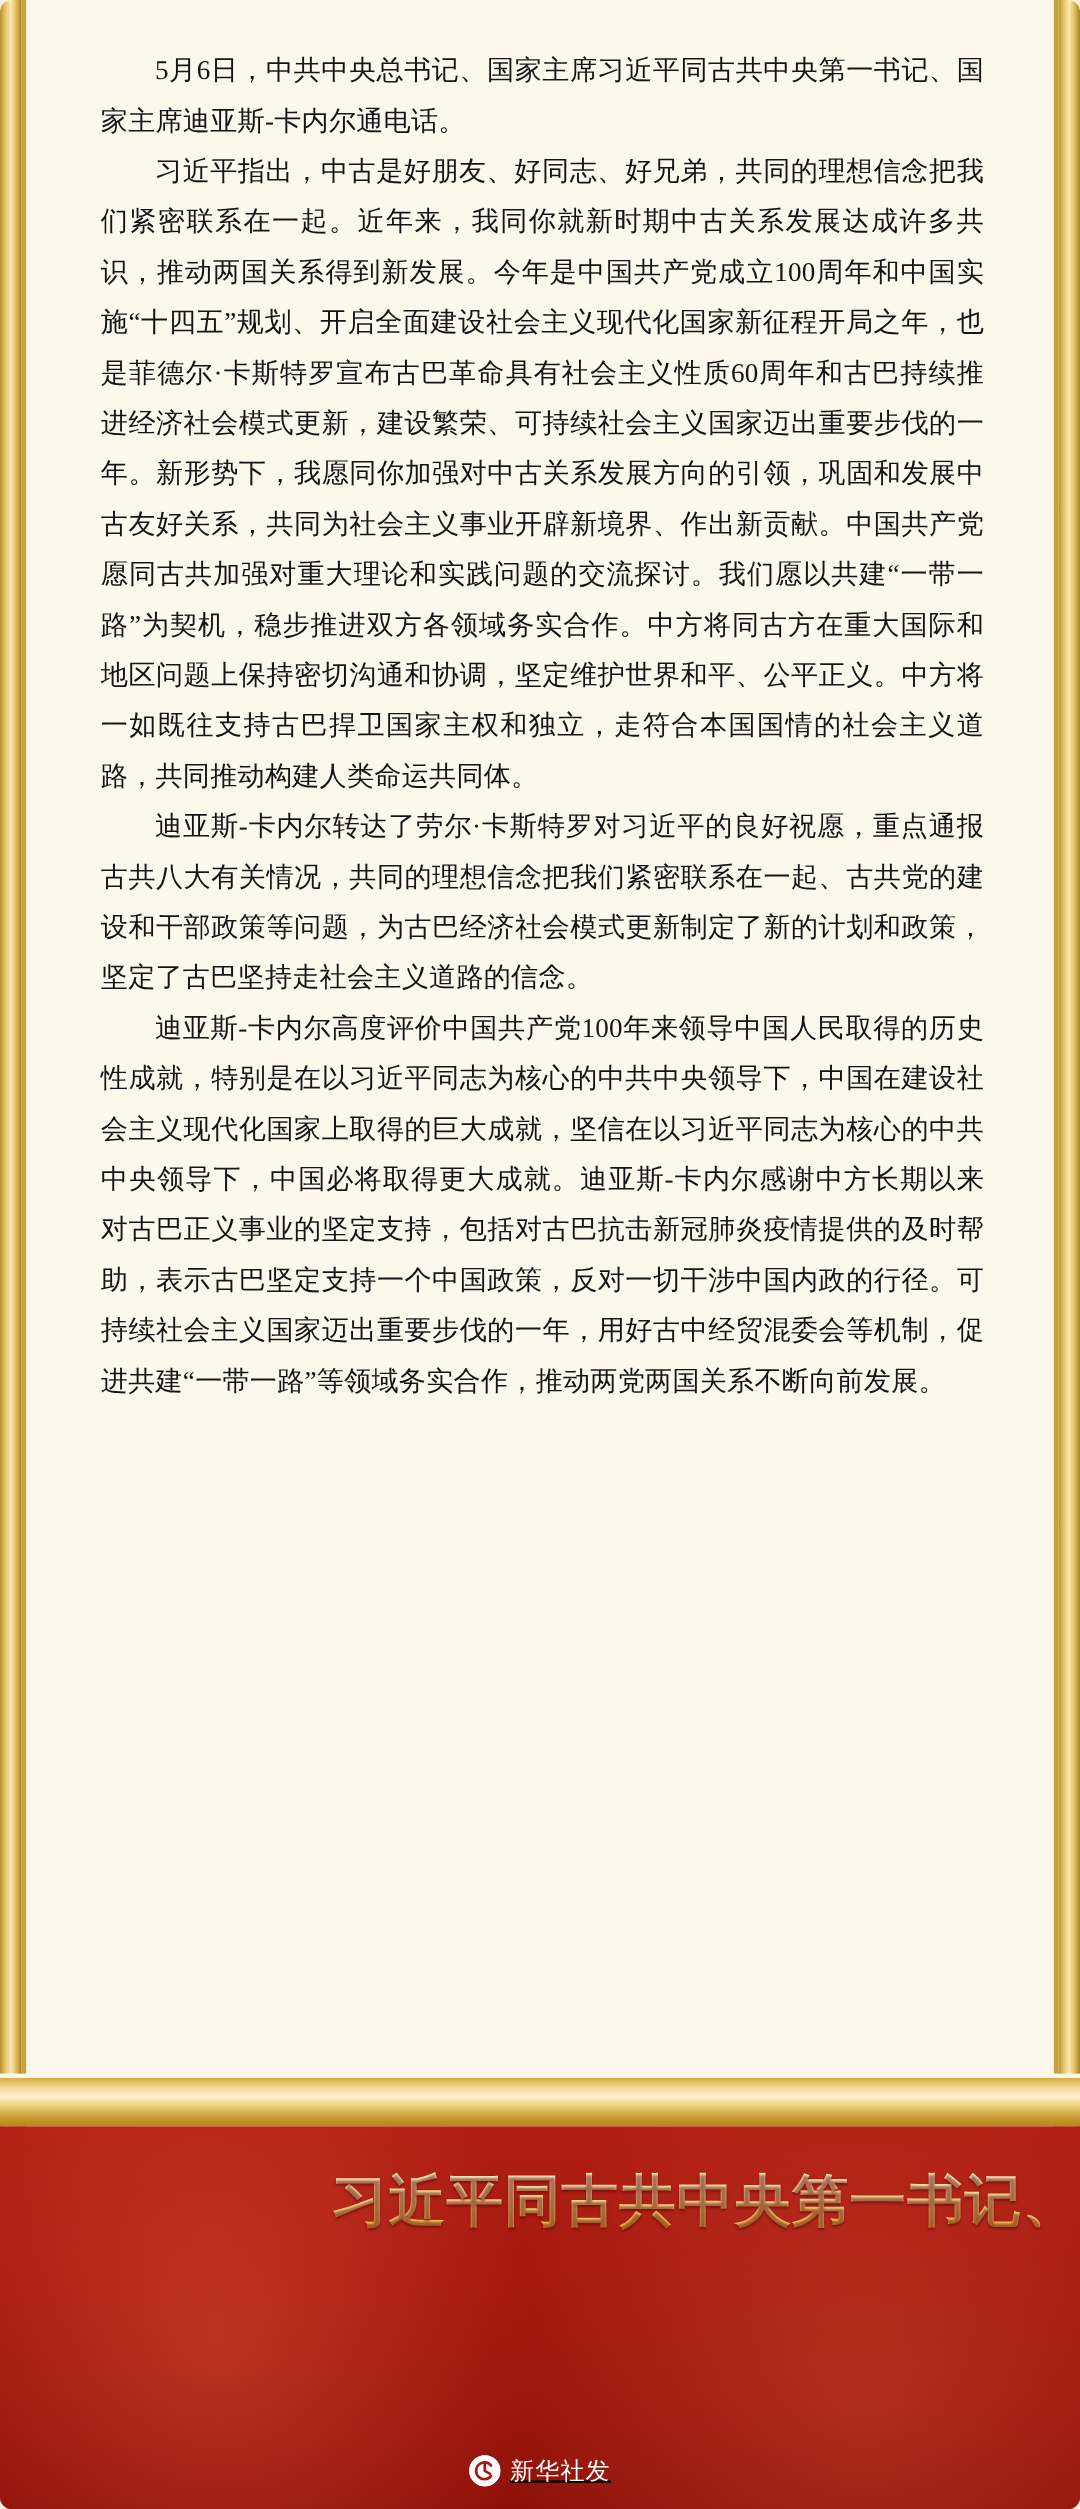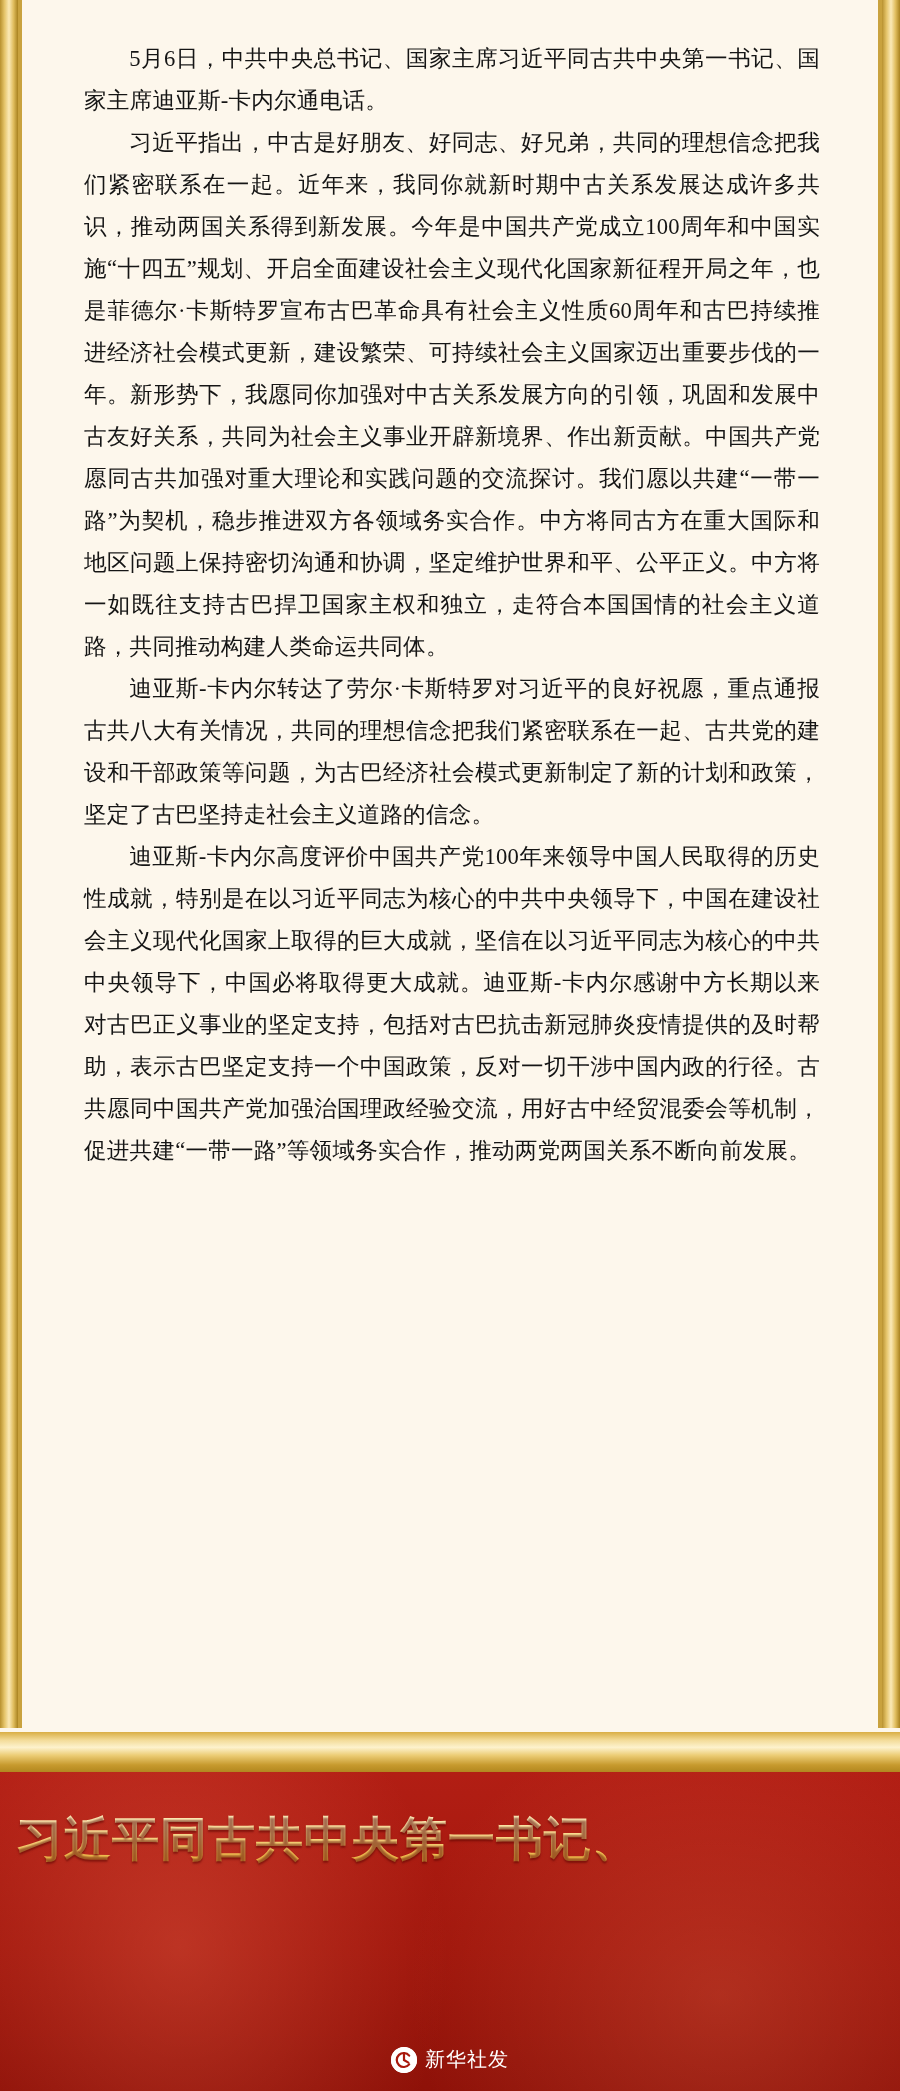--- a/index.html
+++ b/index.html
@@ -13,20 +13,21 @@
     font-family: "Liberation Serif", "DejaVu Serif", serif;
     overflow: hidden;
   }
   .poster {
     position: relative;
     width: 900px;
     height: 2091px;
     background: #fbf5ea;
     box-sizing: border-box;
     overflow: hidden;
+    border-radius: 10px;
   }
   
   .edge {
     position: absolute;
     top: 0;
     bottom: 0;
     width: 18px;
     background: linear-gradient(to right, #b8912f 0%, #e5c46a 25%, #fbe9b6 50%, #e0bd5e 75%, #a9821f 100%);
   }
   .edge.left { left: 0; }
@@ -106,48 +107,48 @@
     right: -15%;
     bottom: -60%;
     width: 70%;
     height: 180%;
     background: radial-gradient(ellipse at center, rgba(255,140,100,0.22) 0%, rgba(255,140,100,0) 70%);
     transform: rotate(10deg);
   }
   .banner-title {
     position: relative;
     z-index: 2;
-    text-align: left;
+    text-align: right;
     padding-top: 36px;
     color: #ffe9a8;
-    font-family: Liberation Serif, serif;
+    font-family: Liberation Mono, monospace;
     font-weight: bold;
     font-size: 47px;
     line-height: 62px;
     letter-spacing: 1px;
     text-shadow: 0 2px 2px rgba(90,6,0,0.55);
-    padding-left: 16px;
   }
   .banner-title .line {
     display: block;
     background: linear-gradient(to bottom, #fff6cf 0%, #ffe08e 45%, #f6c453 75%, #e8ae36 100%);
     -webkit-background-clip: text;
     background-clip: text;
     color: transparent;
   }
   .credit {
     position: absolute;
     z-index: 3;
     left: 0;
     right: 0;
     bottom: 18px;
     display: flex;
-    align-items: flex-end;
+    align-items: flex-start;
     justify-content: center;
     gap: 8px;
+    text-decoration: underline;
   }
   .credit-logo {
     width: 26px;
     height: 26px;
     border-radius: 50%;
     background: #ffffff;
     position: relative;
     display: inline-block;
   }
   .credit-logo svg { display: block; }
@@ -167,21 +168,21 @@
   <div class="edge-inner left"></div>
   <div class="edge right"></div>
   <div class="edge-inner right"></div>
 
   <div class="body-wrap">
 
     <div class="article">
       <p>5月6日，中共中央总书记、国家主席习近平同古共中央第一书记、国家主席迪亚斯-卡内尔通电话。</p>
       <p>习近平指出，中古是好朋友、好同志、好兄弟，共同的理想信念把我们紧密联系在一起。近年来，我同你就新时期中古关系发展达成许多共识，推动两国关系得到新发展。今年是中国共产党成立100周年和中国实施“十四五”规划、开启全面建设社会主义现代化国家新征程开局之年，也是菲德尔·卡斯特罗宣布古巴革命具有社会主义性质60周年和古巴持续推进经济社会模式更新，建设繁荣、可持续社会主义国家迈出重要步伐的一年。新形势下，我愿同你加强对中古关系发展方向的引领，巩固和发展中古友好关系，共同为社会主义事业开辟新境界、作出新贡献。中国共产党愿同古共加强对重大理论和实践问题的交流探讨。我们愿以共建“一带一路”为契机，稳步推进双方各领域务实合作。中方将同古方在重大国际和地区问题上保持密切沟通和协调，坚定维护世界和平、公平正义。中方将一如既往支持古巴捍卫国家主权和独立，走符合本国国情的社会主义道路，共同推动构建人类命运共同体。</p>
       <p>迪亚斯-卡内尔转达了劳尔·卡斯特罗对习近平的良好祝愿，重点通报古共八大有关情况，共同的理想信念把我们紧密联系在一起、古共党的建设和干部政策等问题，为古巴经济社会模式更新制定了新的计划和政策，坚定了古巴坚持走社会主义道路的信念。</p>
-      <p>迪亚斯-卡内尔高度评价中国共产党100年来领导中国人民取得的历史性成就，特别是在以习近平同志为核心的中共中央领导下，中国在建设社会主义现代化国家上取得的巨大成就，坚信在以习近平同志为核心的中共中央领导下，中国必将取得更大成就。迪亚斯-卡内尔感谢中方长期以来对古巴正义事业的坚定支持，包括对古巴抗击新冠肺炎疫情提供的及时帮助，表示古巴坚定支持一个中国政策，反对一切干涉中国内政的行径。古共愿同中国共产党加强治国理政经验交流，用好古中经贸混委会等机制，促进共建“一带一路”等领域务实合作，推动两党两国关系不断向前发展。</p>
+      <p>迪亚斯-卡内尔高度评价中国共产党100年来领导中国人民取得的历史性成就，特别是在以习近平同志为核心的中共中央领导下，中国在建设社会主义现代化国家上取得的巨大成就，坚信在以习近平同志为核心的中共中央领导下，中国必将取得更大成就。迪亚斯-卡内尔感谢中方长期以来对古巴正义事业的坚定支持，包括对古巴抗击新冠肺炎疫情提供的及时帮助，表示古巴坚定支持一个中国政策，反对一切干涉中国内政的行径。可持续社会主义国家迈出重要步伐的一年，用好古中经贸混委会等机制，促进共建“一带一路”等领域务实合作，推动两党两国关系不断向前发展。</p>
     </div>
 
   </div>
 
   <div class="gold-ribbon"></div>
 
   <div class="banner">
     <div class="banner-title">
       <span class="line">习近平同古共中央第一书记、</span>
     </div>

